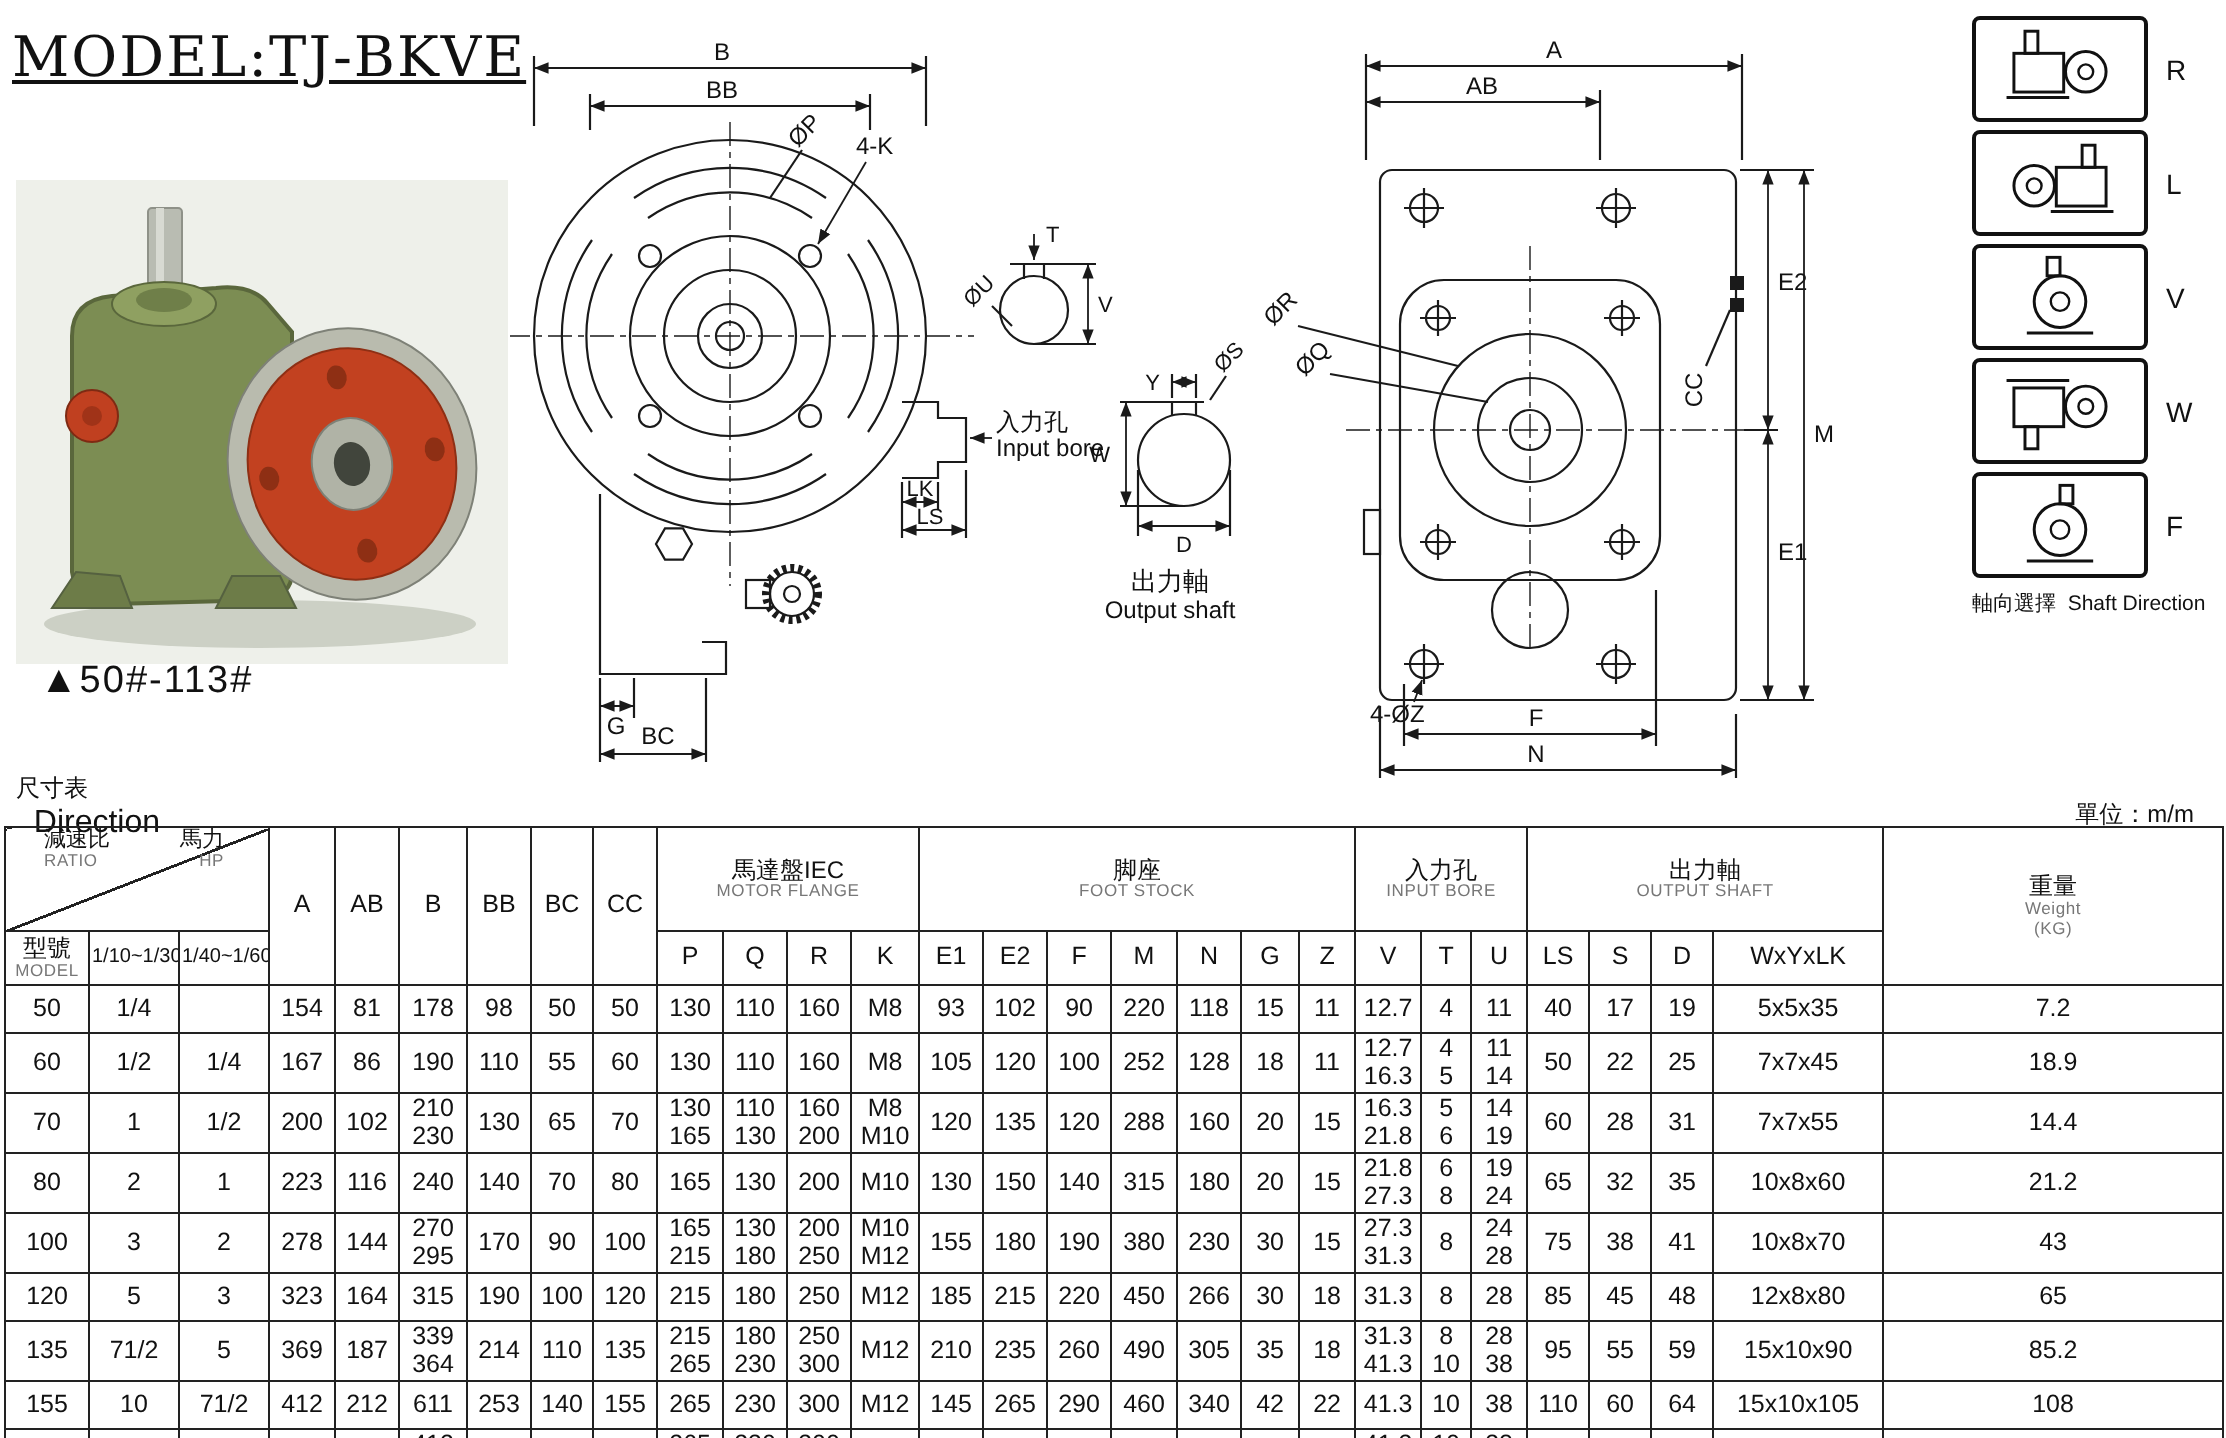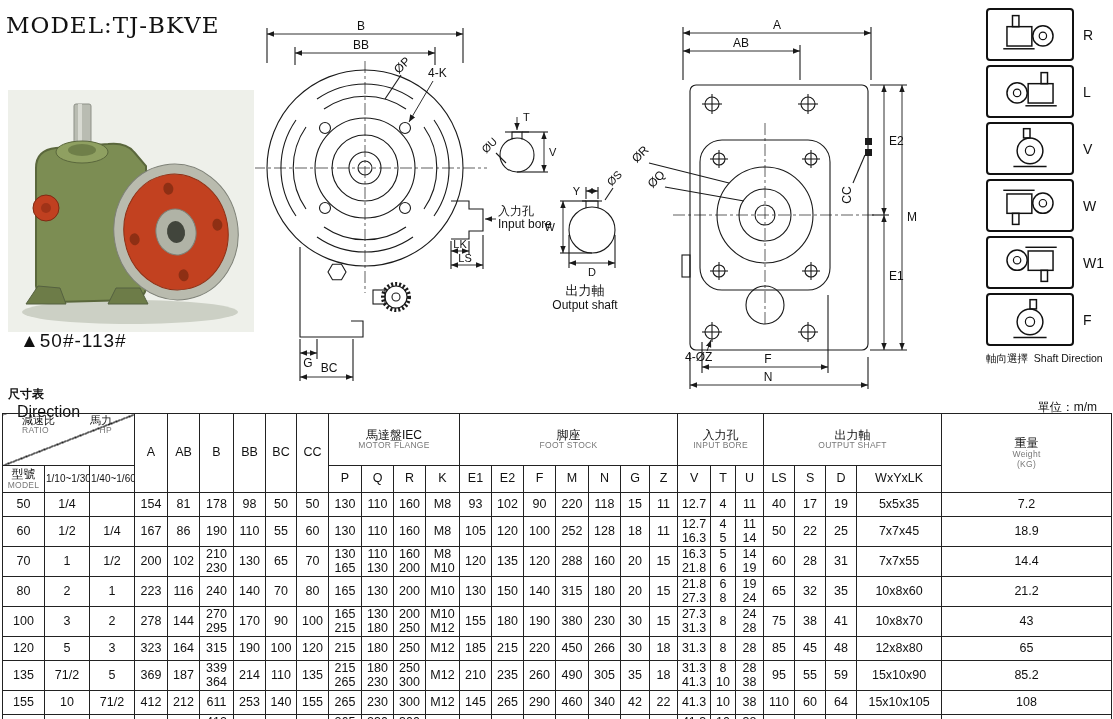--- a/index.html
+++ b/index.html
@@ -3,21 +3,21 @@
 <meta charset="utf-8">
 <style>
   * { margin:0; padding:0; box-sizing:border-box; }
   html,body { background:#fff; }
   body {
     width:1113px; height:719px; position:relative; overflow:hidden;
     font-family:"Liberation Sans", sans-serif; color:#111;
   }
   .title {
     position:absolute; left:6px; top:12px;
-    font-family:"DejaVu Serif", serif; font-size:23px; letter-spacing:1px; font-weight:normal;
+    font-family:"DejaVu Serif", serif; font-size:28px; letter-spacing:1px; font-weight:normal;text-decoration:underline;
   }
   .photo { position:absolute; left:8px; top:90px; }
   .size-range { position:absolute; left:20px; top:330px; font-size:19px; letter-spacing:1px; }
   .drawing { position:absolute; left:255px; top:5px; }
   .drawing text { font-family:"Liberation Sans", sans-serif; font-size:12px; fill:#111; }
   .drawing text.t11 { font-size:11px; }
   .drawing text.t12 { font-size:12px; }
   .drawing text.t13 { font-size:13px; }
   .s { fill:none; stroke:#1a1a1a; stroke-width:1.1; }
   .c { fill:none; stroke:#1a1a1a; stroke-width:0.7; stroke-dasharray:12 3 3 3; }
@@ -26,21 +26,21 @@
   .knurl { fill:none; stroke:#1a1a1a; stroke-width:4; stroke-dasharray:2 2; }
 
   .shaft-col { position:absolute; left:986px; top:8px; width:126px; }
   .shaft-item { display:flex; align-items:center; margin-bottom:4px; }
   .shaft-box { width:88px; height:53px; border:2px solid #111; border-radius:4px;
     display:flex; align-items:center; justify-content:center; background:#fff; }
   .shaft-label { margin-left:9px; font-size:14px; }
   .shaft-caption { font-size:10.5px; margin-top:6px; white-space:nowrap; }
 
   .dim-heading { position:absolute; left:8px; top:386px; font-size:16px; }
-  .dim-heading .zh { font-weight:bold; }
+  .dim-heading .zh { font-weight:normal; }
   .unit-note { position:absolute; right:16px; top:399px; font-size:12px; }
 
   table.dim-table {
     position:absolute; left:2px; top:413px; width:1109px;
     border-collapse:collapse; table-layout:fixed; text-align:center; font-size:12.5px;
   }
   .dim-table th, .dim-table td {
     border:1px solid #222; padding:1px 1px; vertical-align:middle;
     white-space:pre-line; line-height:1.08; font-weight:normal; overflow:hidden;
   }
@@ -327,28 +327,20 @@
     </div>
     <span class="shaft-label">V</span>
   </div>
   <div class="shaft-item">
     <div class="shaft-box">
       <svg width="80" height="47" viewBox="0 0 86 51">
           <use href="#gbx-side-down"></use>
         </svg>
     </div>
     <span class="shaft-label">W</span>
-  </div>
-  <div class="shaft-item">
-    <div class="shaft-box">
-      <svg width="80" height="47" viewBox="0 0 86 51">
-          <use href="#gbx-side-down" transform="translate(86,0) scale(-1,1)"></use>
-        </svg>
-    </div>
-    <span class="shaft-label">W1</span>
   </div>
   <div class="shaft-item">
     <div class="shaft-box">
       <svg width="80" height="47" viewBox="0 0 86 51">
           <use href="#gbx-front" transform="translate(86,0) scale(-1,1)"></use>
         </svg>
     </div>
     <span class="shaft-label">F</span>
   </div>
   <div class="shaft-caption">

